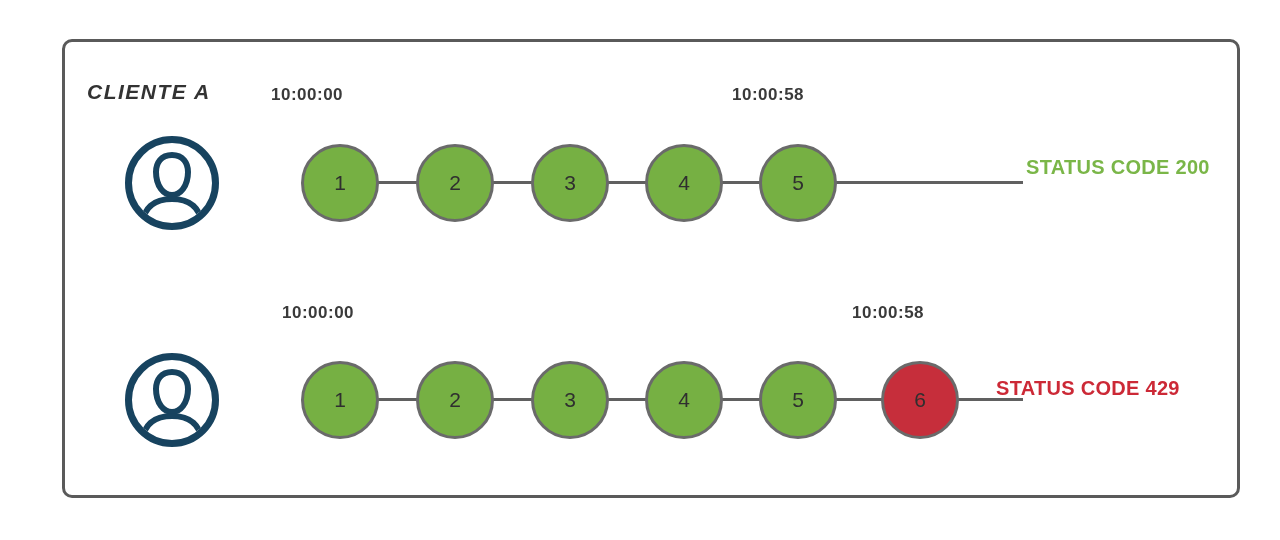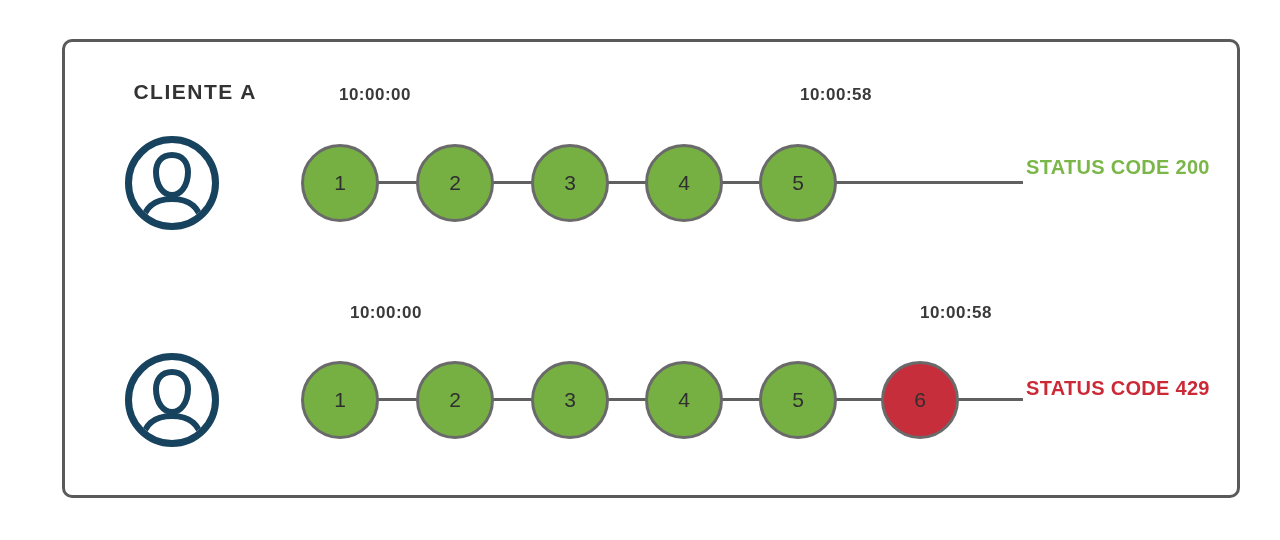--- a/index.html
+++ b/index.html
@@ -22,30 +22,31 @@
     width: 1178px;
     height: 459px;
     border: 3px solid #5a5a5a;
     border-radius: 10px;
     box-sizing: border-box;
     background: #ffffff;
   }
   .client-label {
     position: absolute;
     width: 170px;
-    text-align: right;
+    text-align: left;
     font-size: 21px;
     font-weight: bold;
+    font-style: italic;
     letter-spacing: 1.5px;
     color: #333333;
   }
   .timestamp {
     position: absolute;
     width: 140px;
-    text-align: right;
+    text-align: left;
     font-size: 17px;
     font-weight: bold;
     color: #3a3a3a;
     letter-spacing: 0.5px;
   }
   .timeline-line {
     position: absolute;
     height: 3px;
     background: #606060;
     z-index: 1;
@@ -155,17 +156,17 @@
 
   <div class="timeline-line" style="left:340px; top:398px; width:683px"></div>
 
   <div class="req-circle" style="left:301px; top:361px" data-state="ok">1</div>
   <div class="req-circle" style="left:416px; top:361px" data-state="ok">2</div>
   <div class="req-circle" style="left:531px; top:361px" data-state="ok">3</div>
   <div class="req-circle" style="left:645px; top:361px" data-state="ok">4</div>
   <div class="req-circle" style="left:759px; top:361px" data-state="ok">5</div>
   <div class="req-circle" style="left:881px; top:361px" data-state="error">6</div>
 
-  <div class="status" style="left:1026px; top:377px" data-state="error">
+  <div class="status" style="left:996px; top:377px" data-state="error">
     <div class="line1">STATUS CODE 429</div>
   </div>
 
 </div>
 
 </body></html>

